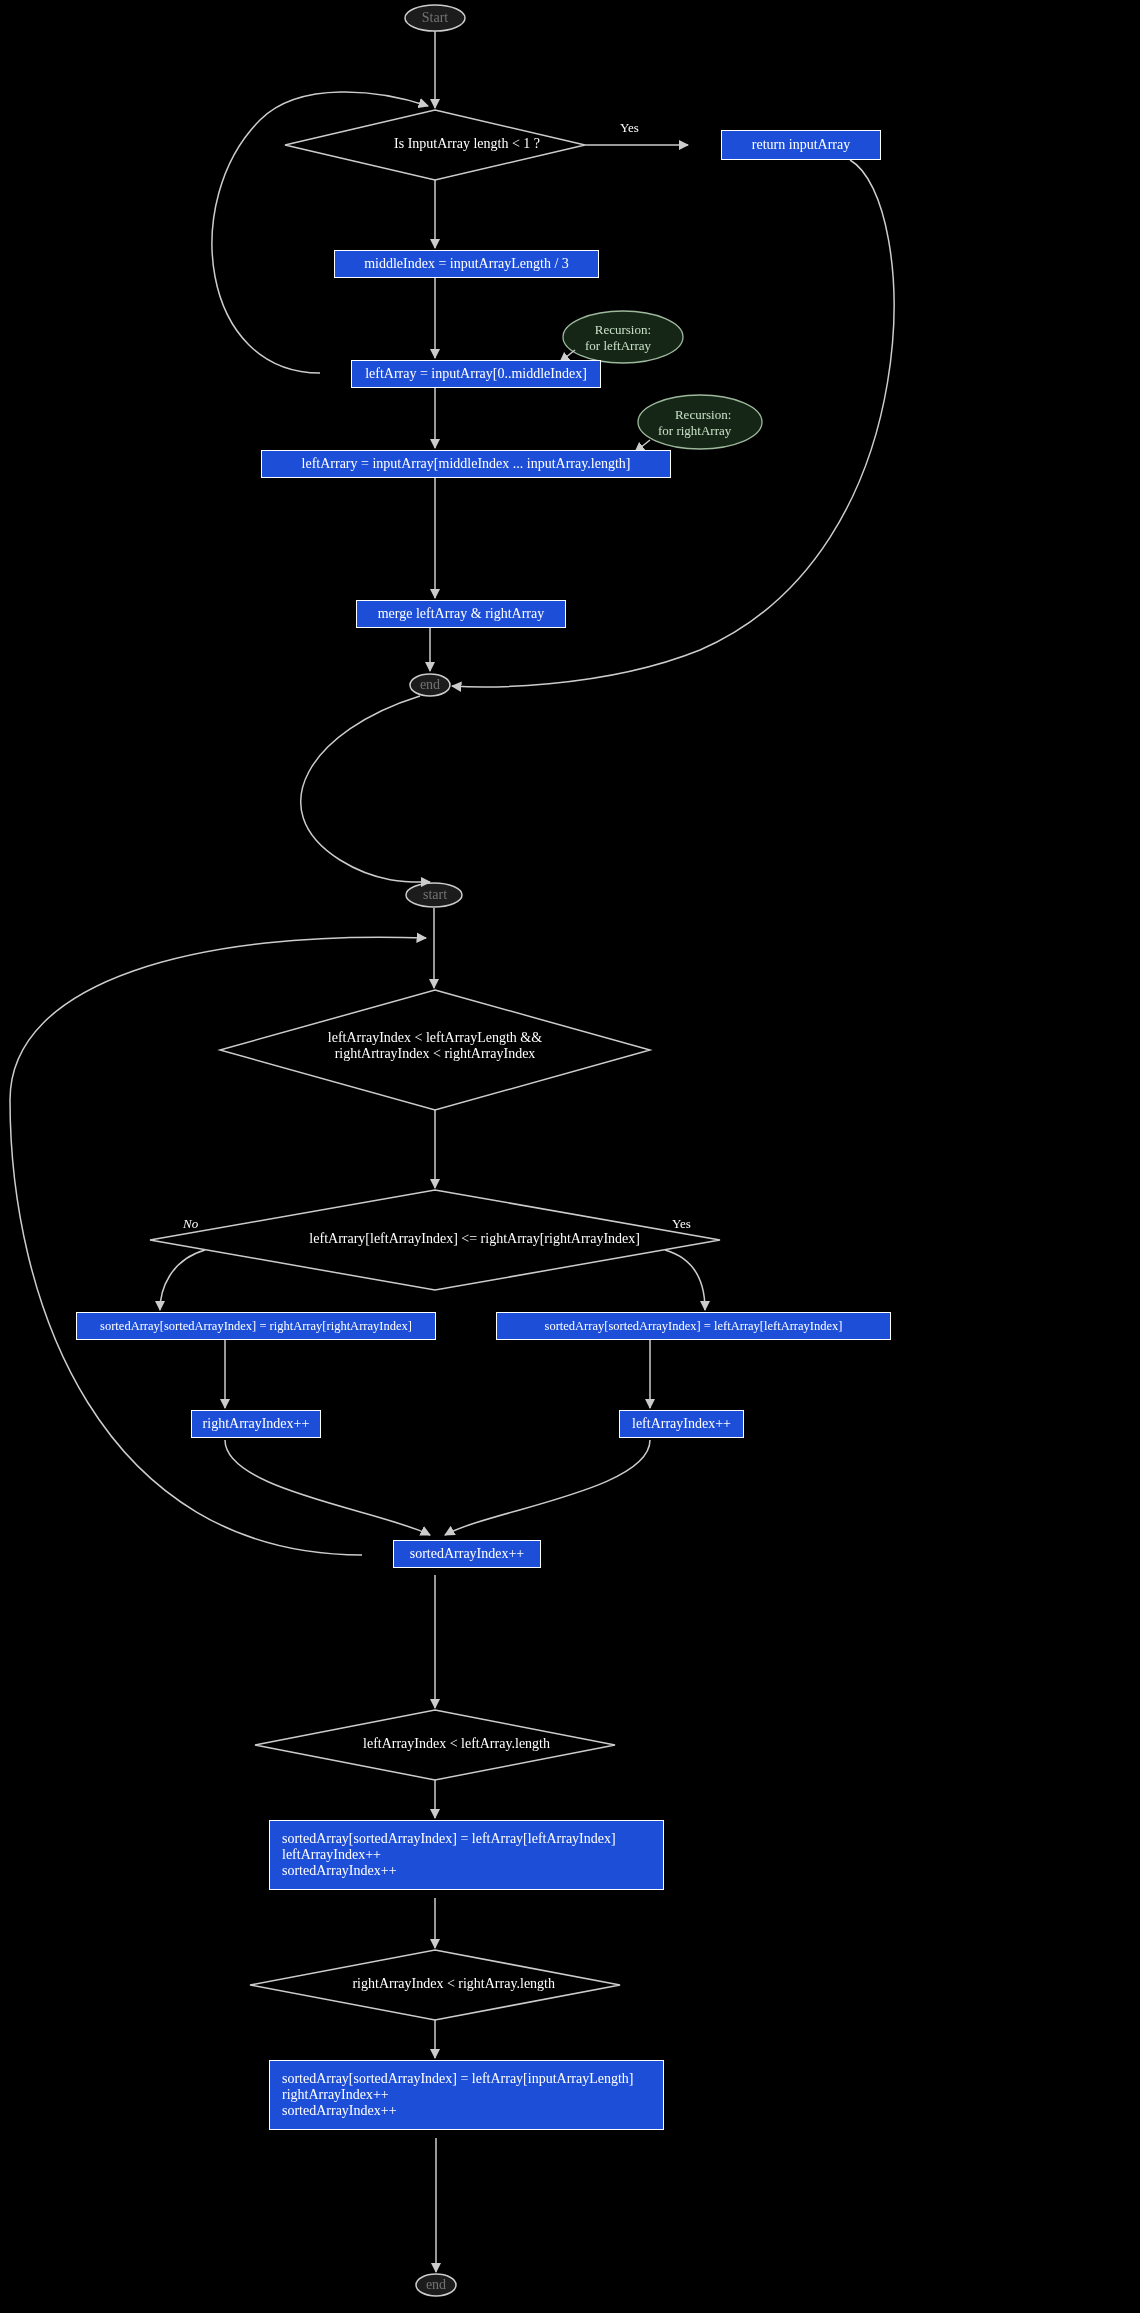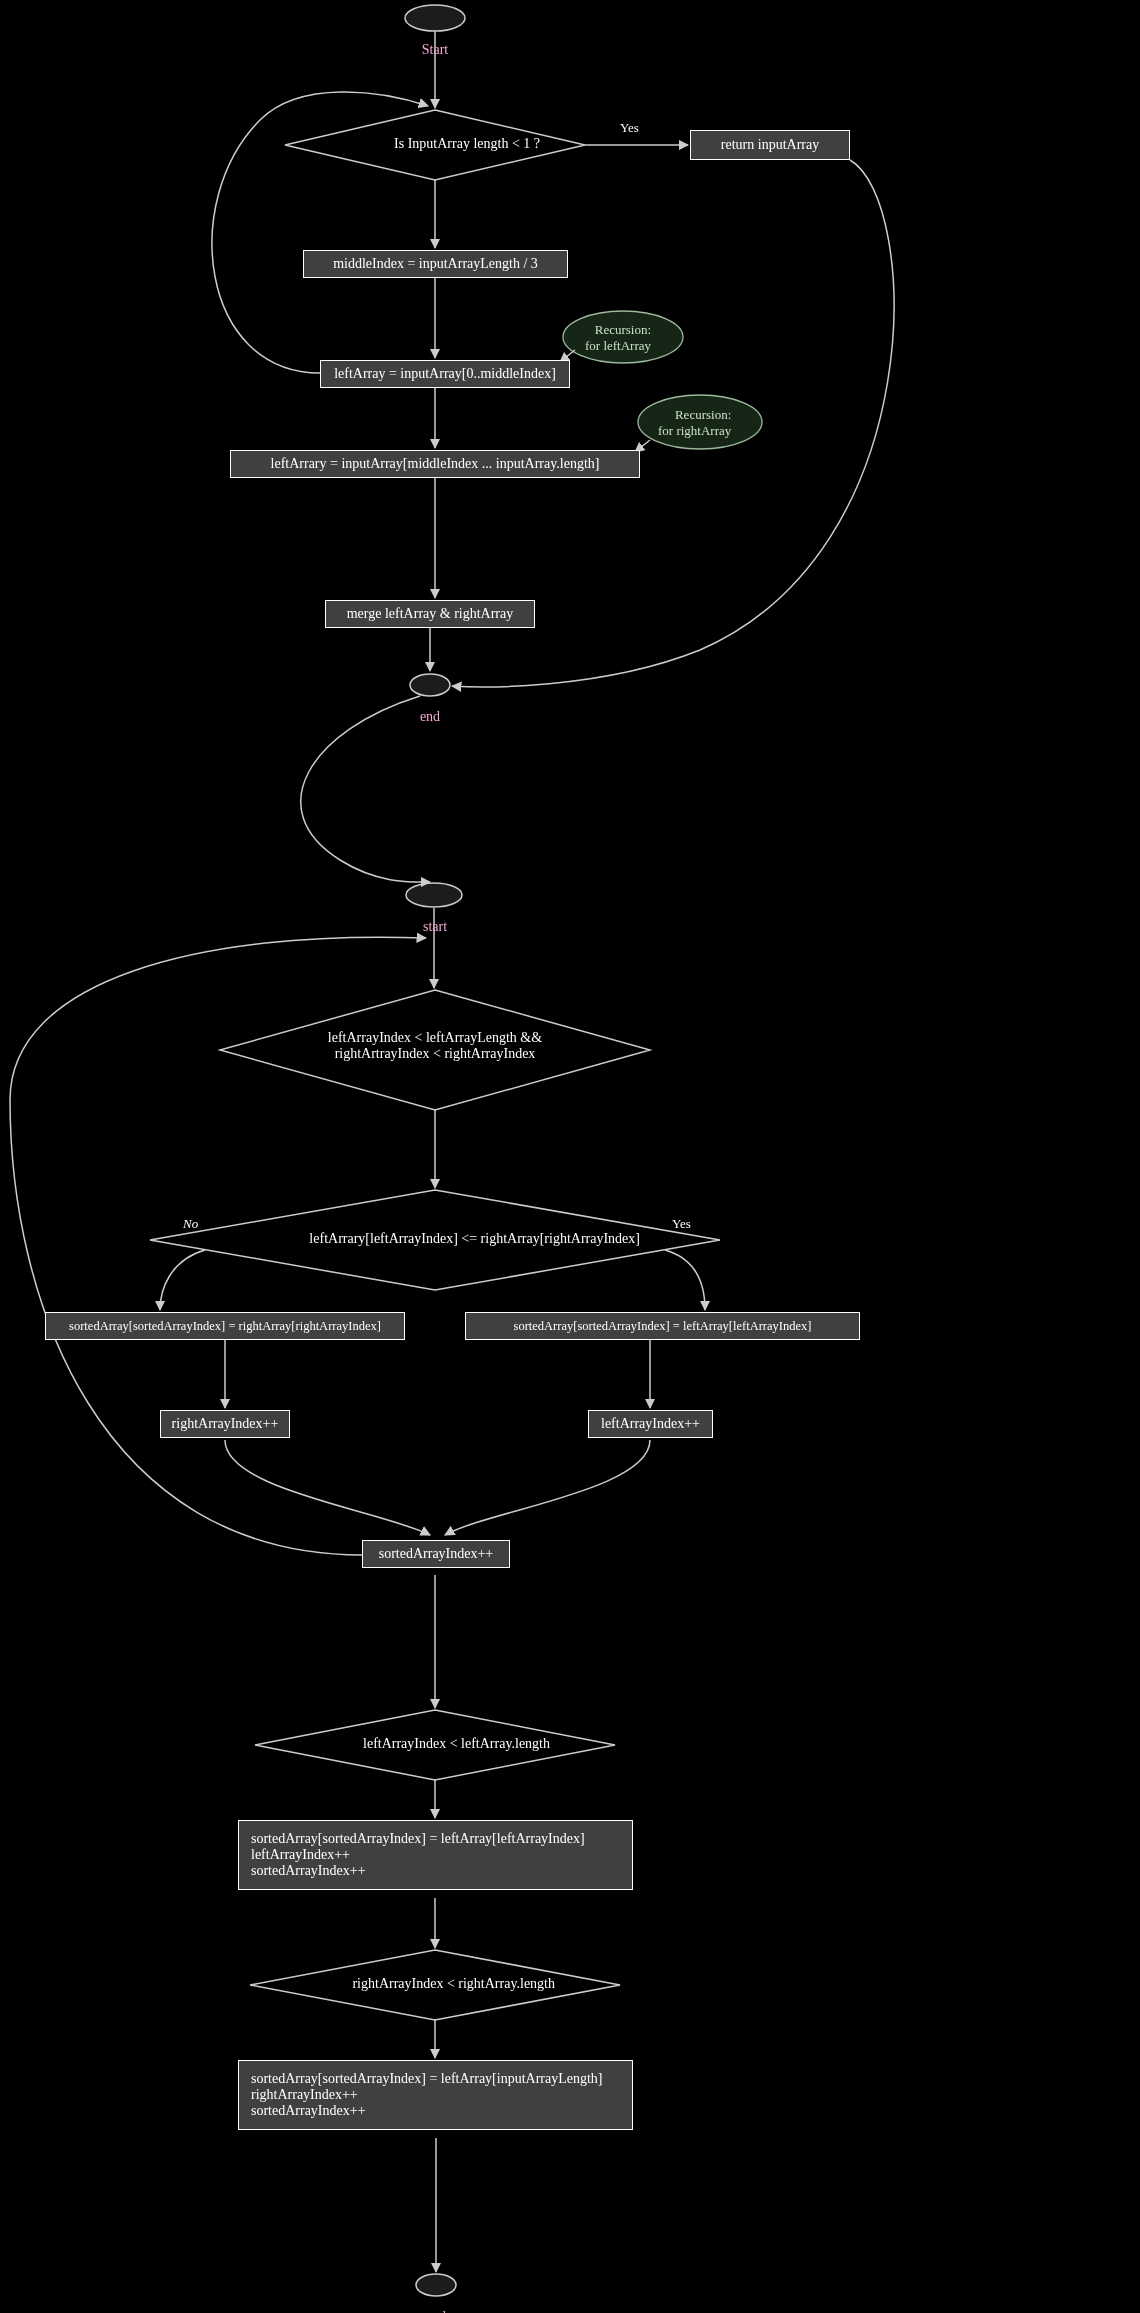--- a/index.html
+++ b/index.html
@@ -27,36 +27,36 @@
     text-align: center;
     display: flex;
     align-items: center;
     justify-content: center;
     padding: 4px 6px;
     box-sizing: border-box;
     white-space: pre;
   }
   .node.process {
     border: 1.5px solid #fff;
-    background: #404040;
+    background: #1d4ed8;
+    margin-left: 31px;
   }
   .node.process.multi {
     text-align: left;
     justify-content: flex-start;
     padding-left: 12px;
   }
   .terminal {
     position: absolute;
-    color: #f9a8d4;
+    color: #737373;
     font-size: 14px;
     text-align: left;
     display: flex;
     align-items: center;
     justify-content: center;
-    margin-top: 32px;
   }
   .annot {
     position: absolute;
     color: #c8e0c8;
     font-size: 13px;
     text-align: right;
     z-index: 10;
   }
   .edgelabel {
     position: absolute;

